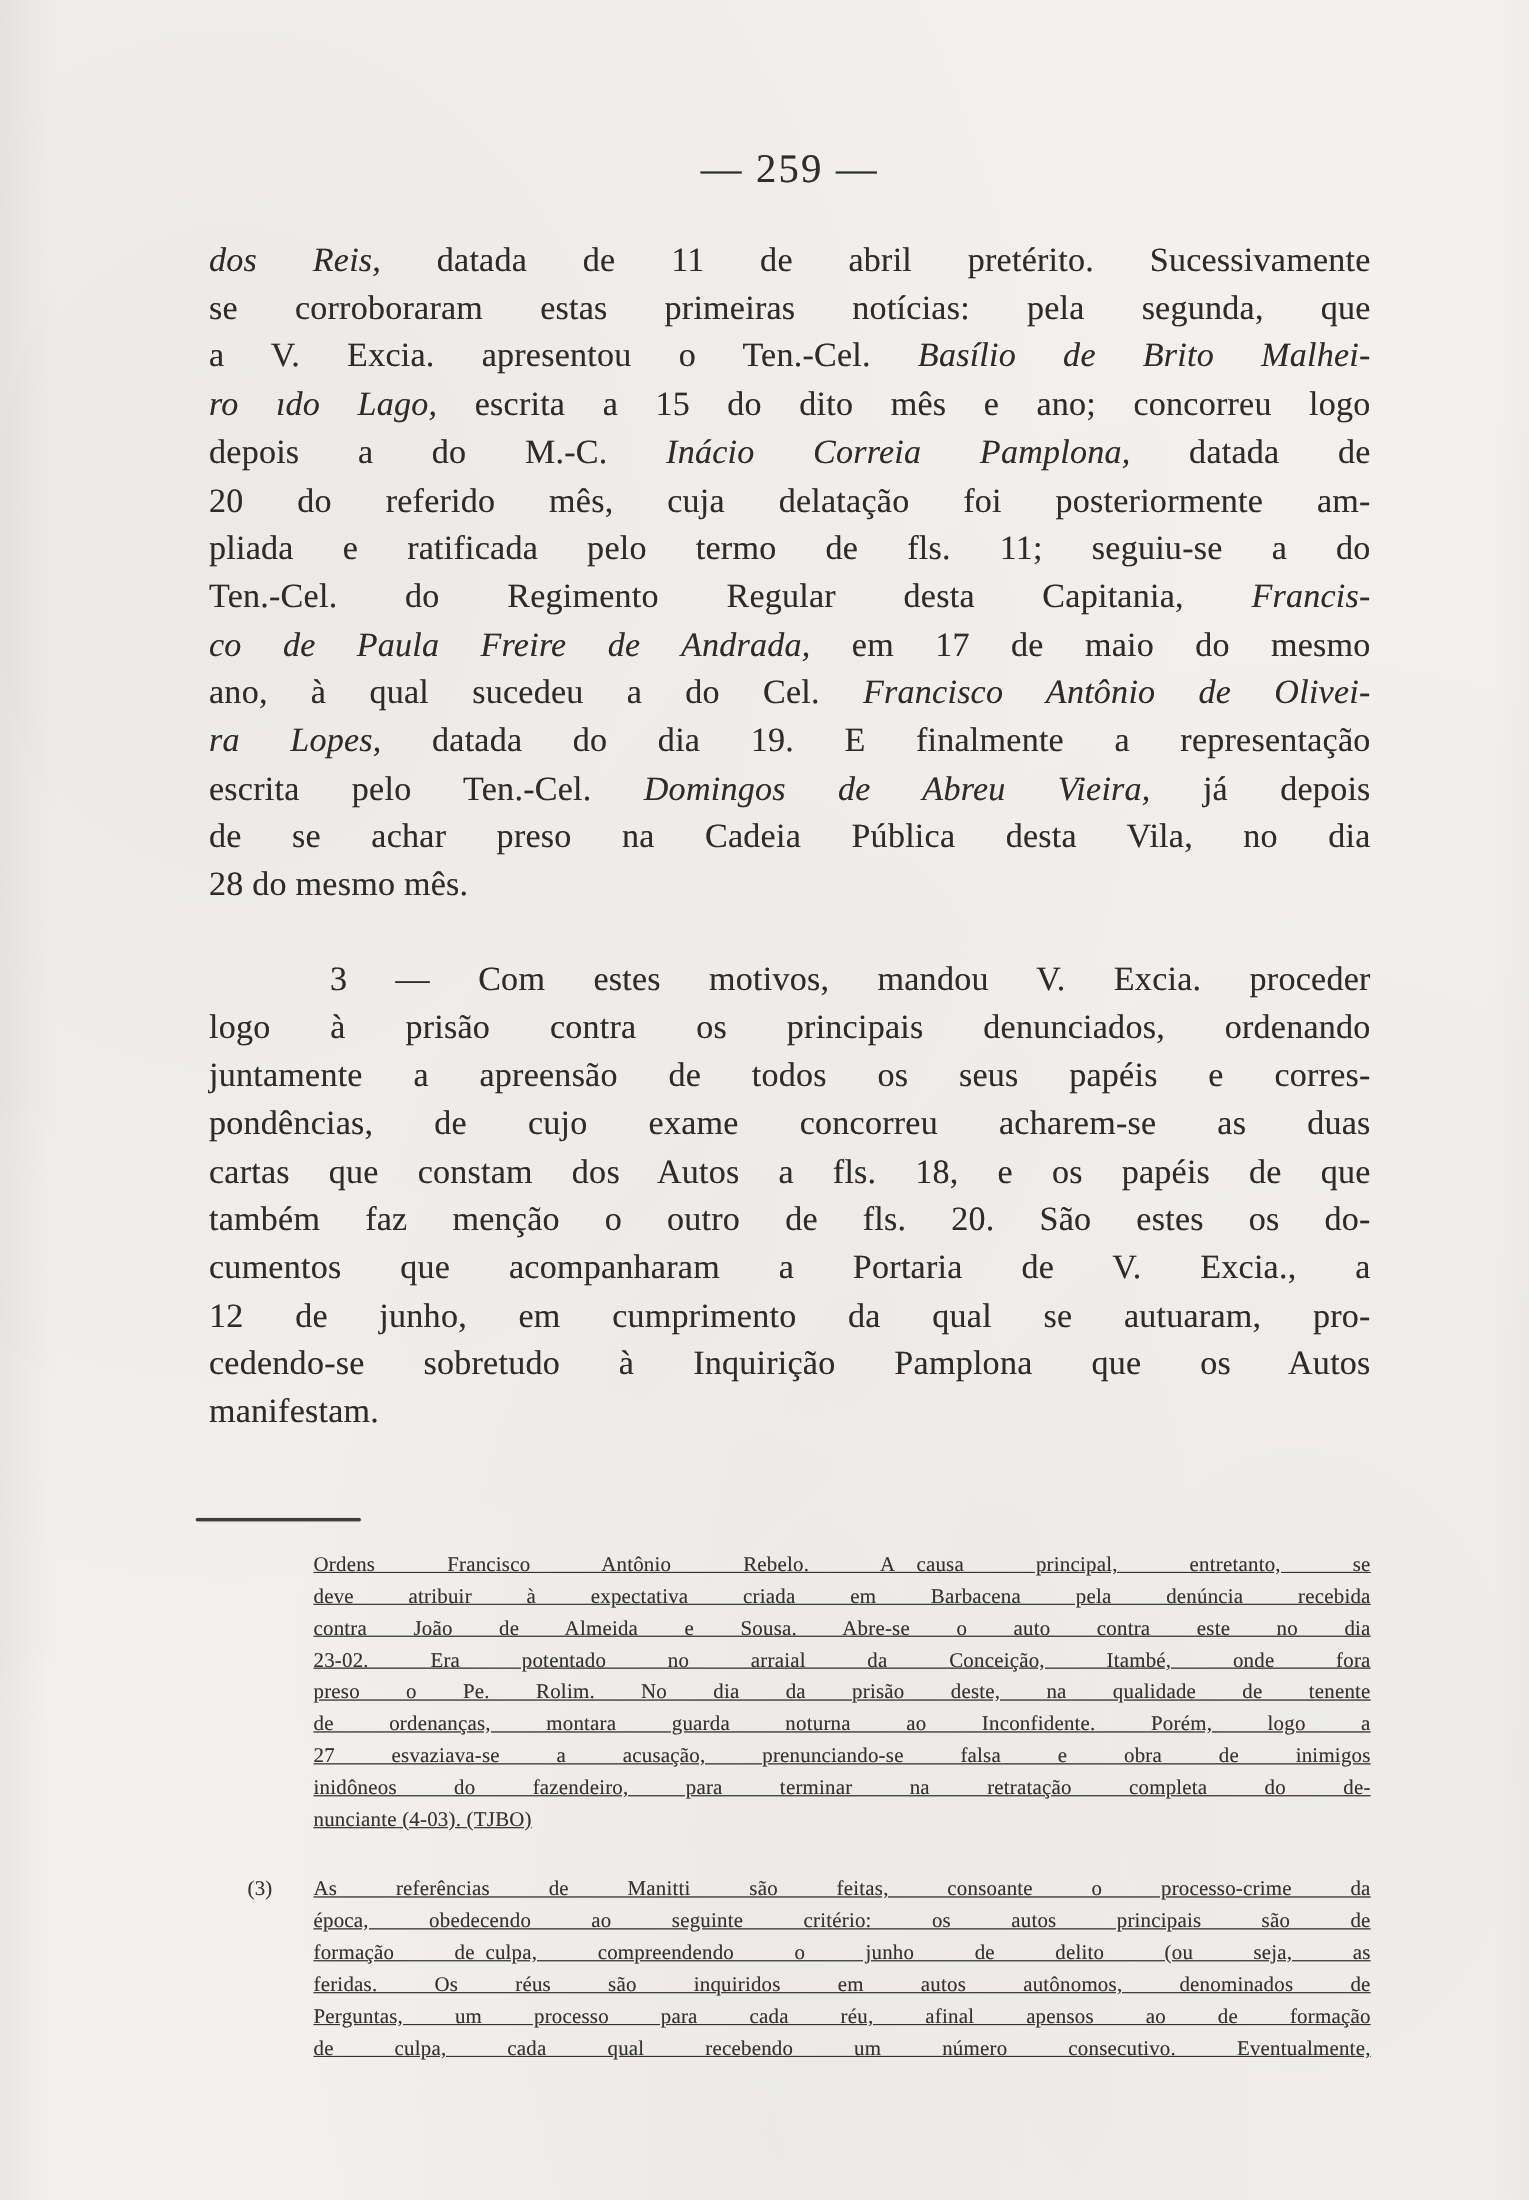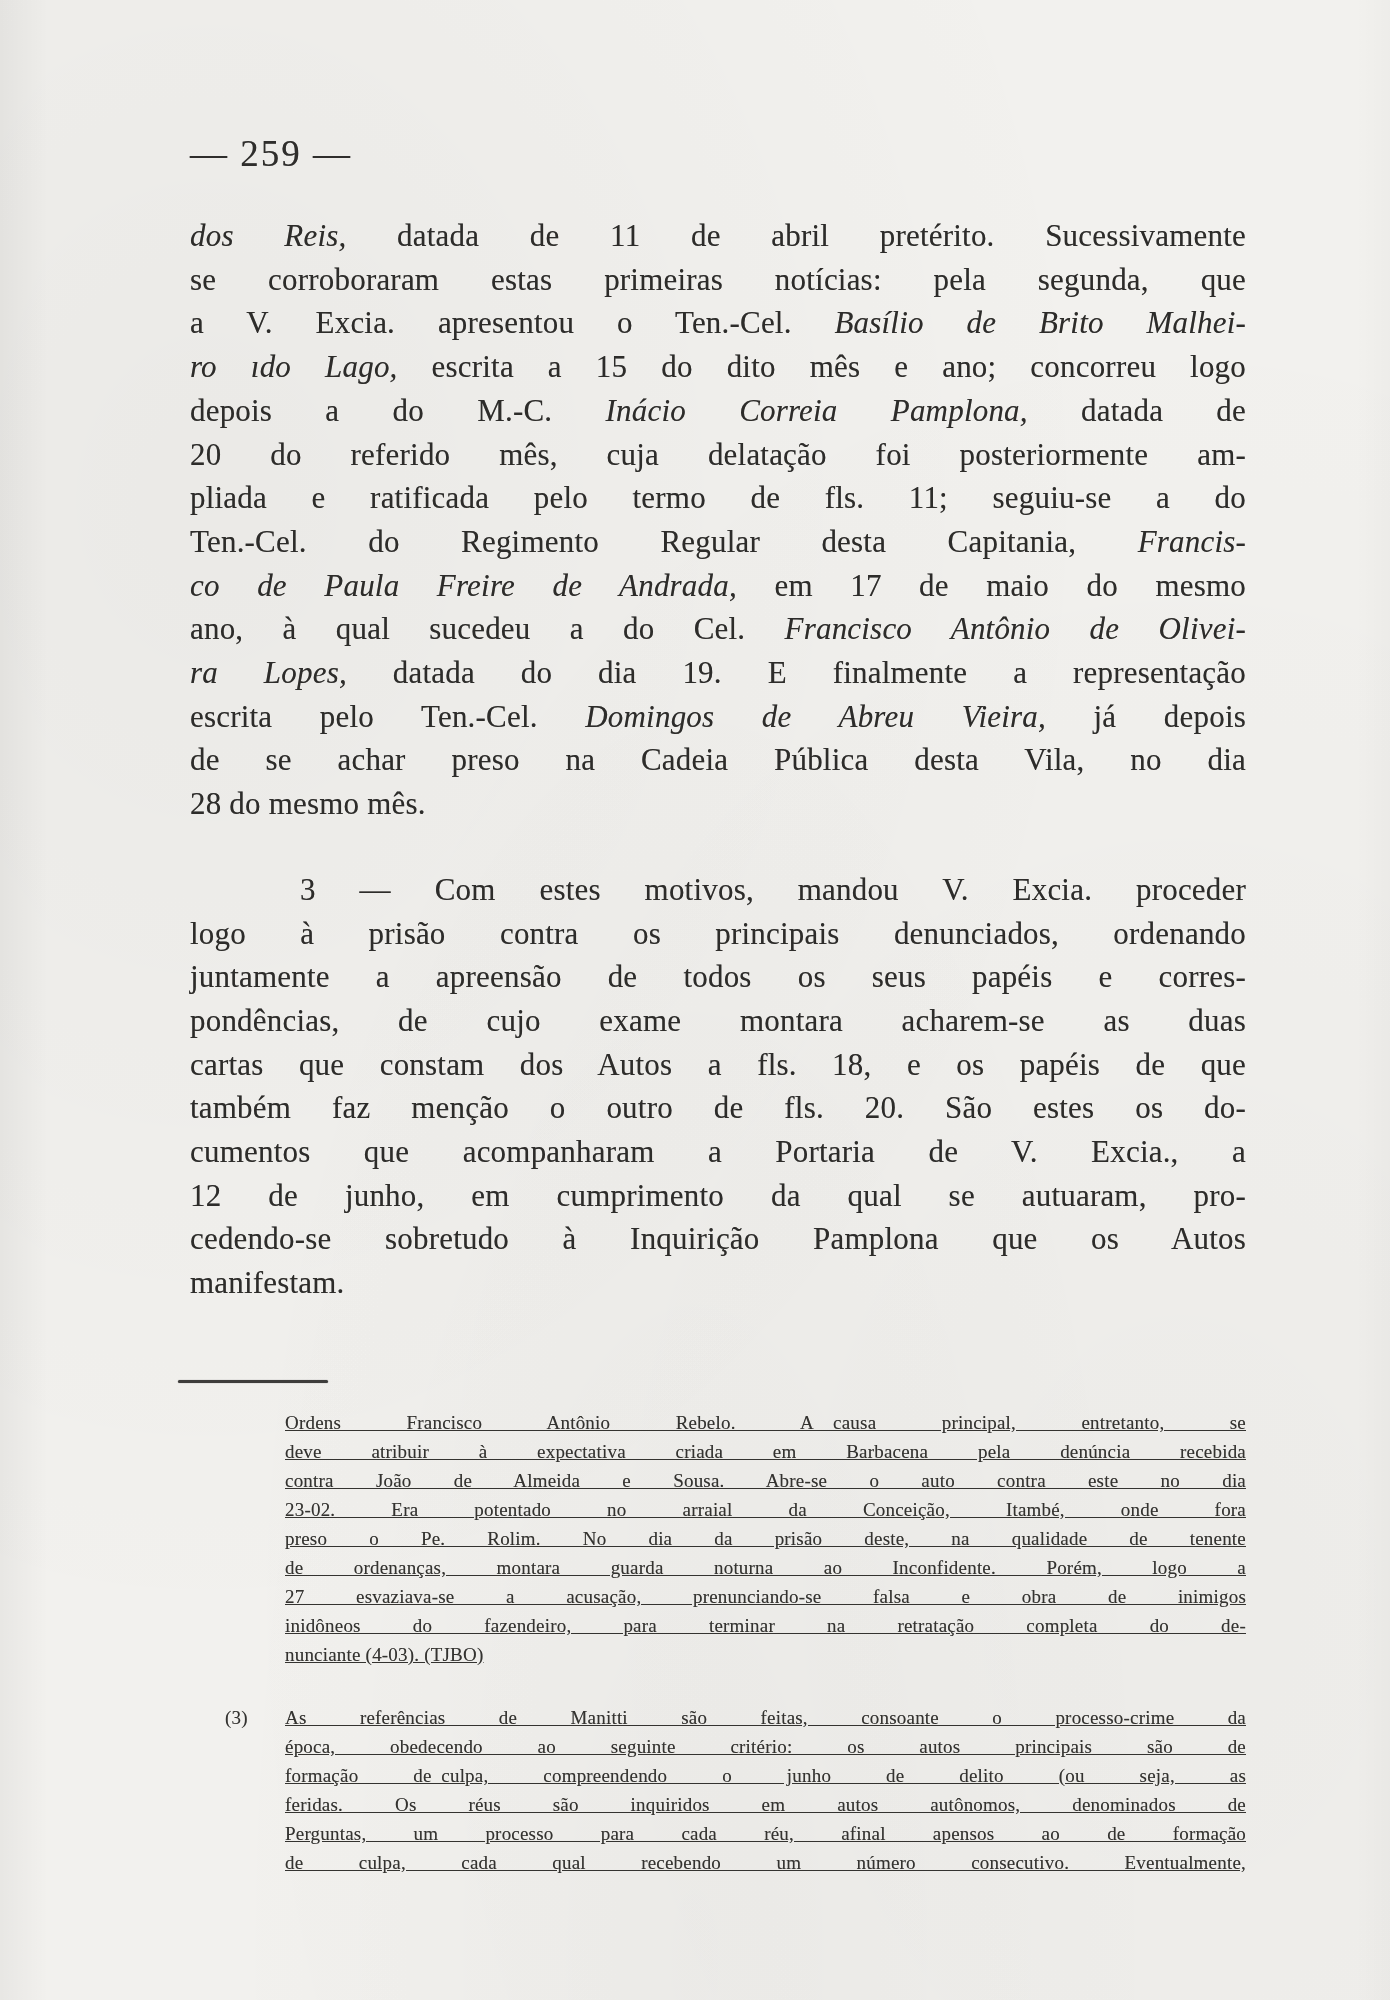--- a/index.html
+++ b/index.html
@@ -13,20 +13,21 @@
       radial-gradient(ellipse at 85% 80%, rgba(0,0,0,0.022), transparent 60%),
       radial-gradient(ellipse at 50% 98%, rgba(0,0,0,0.020), transparent 50%),
       linear-gradient(90deg, rgba(0,0,0,0.045), rgba(0,0,0,0.0) 3.5%),
       linear-gradient(270deg, rgba(0,0,0,0.020), rgba(0,0,0,0.0) 2.5%);
     font-family:"Liberation Serif","DejaVu Serif",serif;
     color:#2d2c2a;
     overflow:hidden;
   }
   .pagenum{
     position:absolute;left:190px;top:133px;width:1056px;
+    text-align:center;
     font-size:37px;line-height:42px;
     letter-spacing:2px;
     color:#2f2e2c;
     text-shadow:0 0 0.6px rgba(40,40,40,0.45);
   }
   .bodytext{
     position:absolute;left:190px;top:214px;width:1056px;
     font-size:31px;line-height:43.7px;
     letter-spacing:0.2px;
     text-shadow:0 0 0.6px rgba(40,40,40,0.40);
@@ -74,21 +75,21 @@
         <div class="body-line"><span>ano, à qual sucedeu a do Cel. </span><span class="it">Francisco Antônio de Olivei-</span></div>
         <div class="body-line"><span class="it">ra Lopes,</span><span> datada do dia 19. E finalmente a representação</span></div>
         <div class="body-line"><span>escrita pelo Ten.-Cel. </span><span class="it">Domingos de Abreu Vieira,</span><span> já depois</span></div>
         <div class="body-line"><span>de se achar preso na Cadeia Pública desta Vila, no dia</span></div>
         <div class="body-line noFill"><span>28 do mesmo mês.</span></div>
       </div>
       <div class="para">
         <div class="body-line indent"><span>3 — Com estes motivos, mandou V. Excia. proceder</span></div>
         <div class="body-line"><span>logo à prisão contra os principais denunciados, ordenando</span></div>
         <div class="body-line"><span>juntamente a apreensão de todos os seus papéis e corres-</span></div>
-        <div class="body-line"><span>pondências, de cujo exame montara acharem-se as duas</span></div>
+        <div class="body-line"><span>pondências, de cujo exame concorreu acharem-se as duas</span></div>
         <div class="body-line"><span>cartas que constam dos Autos a fls. 18, e os papéis de que</span></div>
         <div class="body-line"><span>também faz menção o outro de fls. 20. São estes os do-</span></div>
         <div class="body-line"><span>cumentos que acompanharam a Portaria de V. Excia., a</span></div>
         <div class="body-line"><span>12 de junho, em cumprimento da qual se autuaram, pro-</span></div>
         <div class="body-line"><span>cedendo-se sobretudo à Inquirição Pamplona que os Autos</span></div>
         <div class="body-line noFill"><span>manifestam.</span></div>
       </div>
     </div>
   <div class="fnrule"></div>
   <div class="footnotes" id="footnotes">

